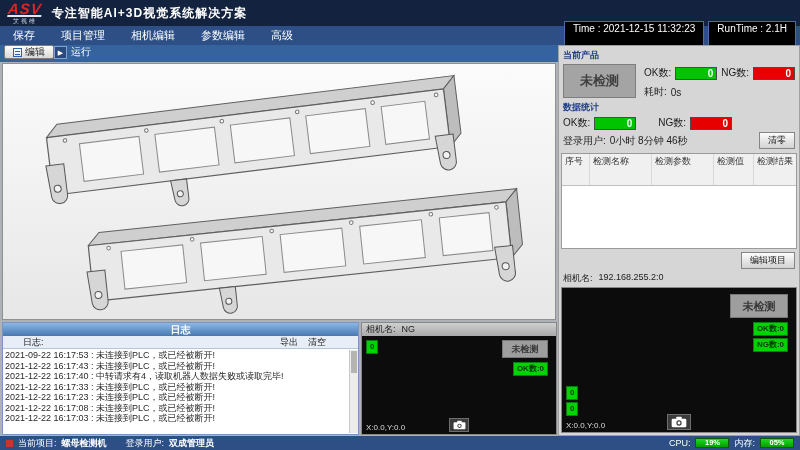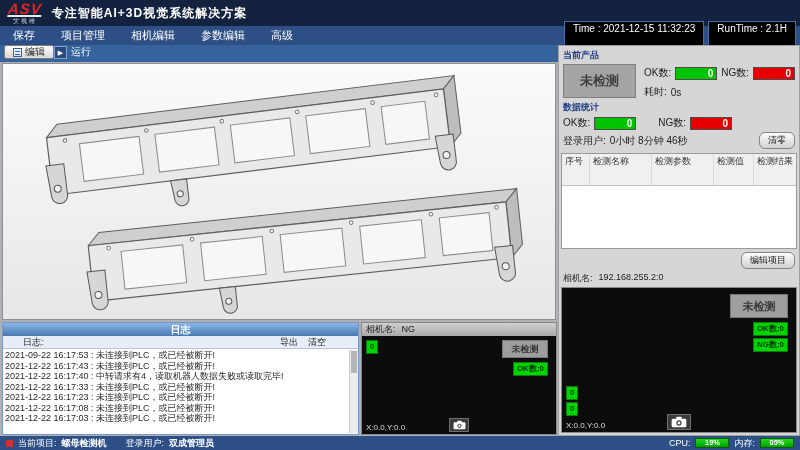--- a/index.html
+++ b/index.html
@@ -52,21 +52,21 @@
   .nodet-big{width:88px;height:34px;background:#a4a4a4;border:1px solid #7e7e7e;color:#3f3f3f;
              font-size:13px;font-weight:bold;display:flex;align-items:center;justify-content:center;}
   .g1-right{display:flex;flex-direction:column;gap:5px;padding-top:2px;}
   .pair-row{display:flex;align-items:center;gap:4px;}
   .lbl{font-size:10px;color:#1c1c1c;white-space:nowrap;}
   .chip{width:42px;height:13px;line-height:11px;border:1px solid #4c4c4c;color:#fff;
         font-size:10px;font-weight:bold;text-align:right;padding:0 3px;}
   .chip.g{background:#00c400;}
   .chip.r{background:#e60000;}
   .g2-row{display:flex;align-items:center;gap:4px;padding:1px 2px;}
-  .btn{background:linear-gradient(#fcfcfc,#d2d2d2);border:1px solid #858585;border-radius:6px;
+  .btn{background:linear-gradient(#fcfcfc,#d2d2d2);border:1px solid #858585;border-radius:0;
        font-size:9px;padding:1px 8px;color:#1a1a1a;cursor:pointer;}
   .ml-auto{margin-left:auto;}
   .dtable{height:96px;background:#fff;border:1px solid #9a9a9a;margin-top:3px;display:flex;
           flex-direction:column;}
   .dtable-header{display:flex;height:32px;background:#f0f0f0;border-bottom:1px solid #c0c0c0;}
   .th{font-size:9px;color:#333;line-height:14px;padding-left:3px;border-right:1px solid #d8d8d8;
       overflow:hidden;white-space:nowrap;}
   .th:nth-of-type(1){width:28px;}
   .th:nth-of-type(2){width:62px;}
   .th:nth-of-type(3){width:62px;}

